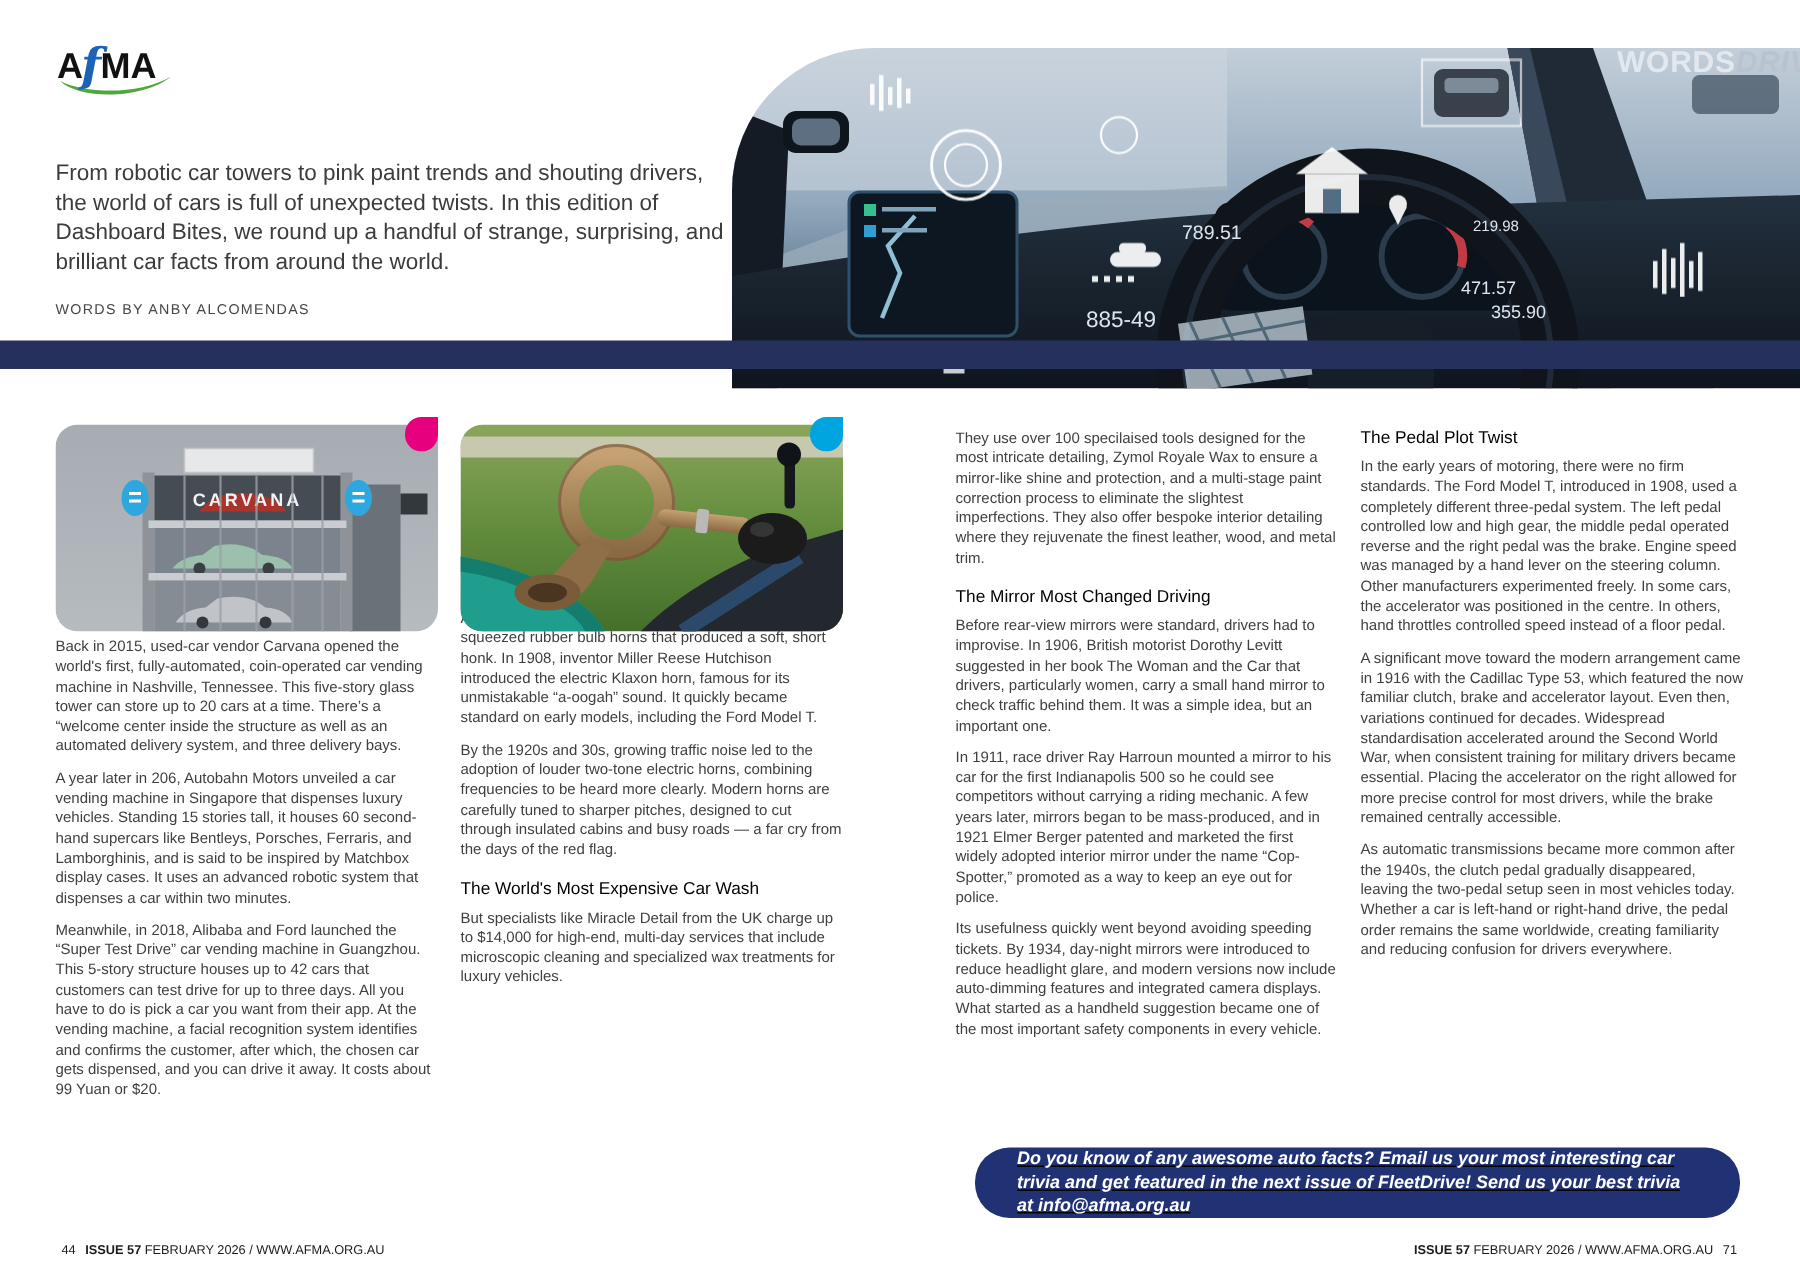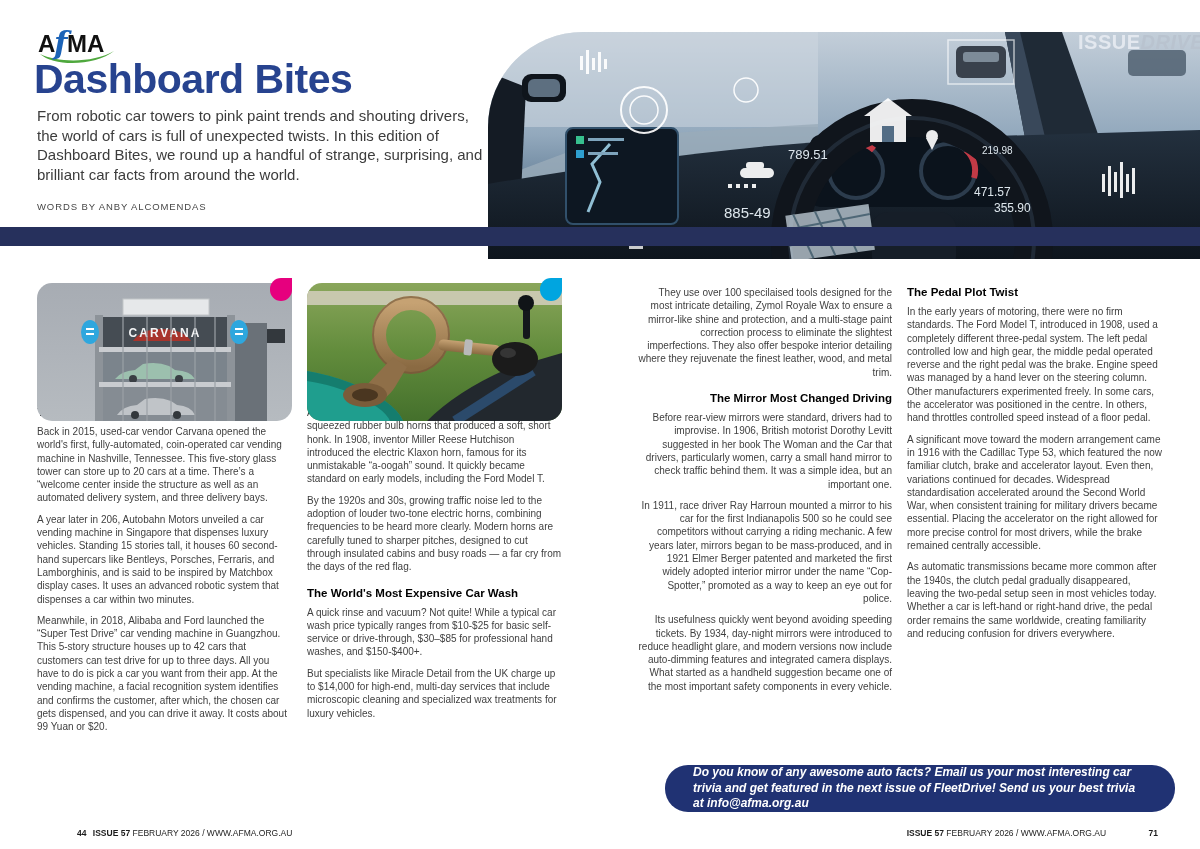--- a/index.html
+++ b/index.html
@@ -21,54 +21,53 @@
   .hero svg{display:block;}
   .fleetdrive{position:absolute;left:1078px;top:31px;font-size:20px;font-weight:bold;
               letter-spacing:0.5px;}
   .fleetdrive .fleet{color:#e3e8ef;}
   .fleetdrive .drive{color:#b9c3cf;font-style:italic;}
 
   .divider-bar{position:absolute;left:0;top:227px;width:1200px;height:19px;background:#26305c;}
 
   
   .col{position:absolute;width:255px;top:283px;}
-  .col-1{left:37px;} .col-2{left:307px;} .col-3{left:637px;top:286px;text-align:right;} .col-4{left:907px;top:286px;}
+  .col-1{left:37px;} .col-2{left:307px;} .col-3{left:637px;top:286px;} .col-4{left:907px;top:286px;}
   .figure{position:relative;width:255px;height:112px;margin-bottom:11px;}
   .figure svg{display:block;border-radius:15px 0 15px 15px;}
   .corner-tag{position:absolute;top:-5px;right:0;width:22px;height:23px;}
-  .story-heading{font-size:11.5px;font-weight:bold;color:#000;margin:0 0 7px 0;}
+  .story-heading{font-size:11.5px;font-weight:normal;color:#000;margin:0 0 7px 0;}
   .story-heading.mt{margin-top:13px;}
   .col p.body{font-size:10px;line-height:13.3px;color:#3f3f3f;margin:0 0 8px 0;}
 
   
-  .cta{position:absolute;left:665px;top:765px;width:510px;height:47px;background:#203273;
-       border-radius:23px;display:flex;align-items:center;box-sizing:border-box;padding:0 28px;}
+  .cta{position:absolute;left:650px;top:765px;width:510px;height:47px;background:#203273;
+       border-radius:23px;display:flex;align-items:center;box-sizing:border-box;padding:0 28px;text-decoration:underline;}
   .cta .cta-text{color:#ffffff;font-size:12px;font-weight:bold;font-style:italic;line-height:15.5px;}
 
   
   .folio{position:absolute;top:828px;font-size:8.5px;color:#1c1c1c;}
   .folio-left{left:37px;} .folio-right{right:38px;text-align:right;}
   .folio .b{font-weight:bold;}
-  .folio .num{font-weight:bold;padding:0 4px;margin-left:36px;}
+  .folio .num{font-weight:normal;padding:0 4px;}
 </style>
 </head>
 <body>
 
 <div class="page">
 
   <div class="afma-logo">
     <svg width="84" height="42" viewBox="0 0 84 42">
       <path d="M4 30 C 22 39, 58 39, 78 27 C 60 42, 18 43, 4 30 Z" fill="#4fa83d"></path>
       <text x="2" y="28" font-size="24" font-weight="bold" fill="#111" font-family="Liberation Sans, sans-serif">A</text>
       <text x="18" y="30" font-size="31" font-weight="bold" font-style="italic" fill="#1c63b7" font-family="DejaVu Serif, serif">f</text>
       <text x="31" y="28" font-size="24" font-weight="bold" fill="#111" font-family="Liberation Sans, sans-serif">MA</text>
     </svg>
   </div>
 
-  <div class="page-title">Dashboard Bites</div>
   <div class="intro">From robotic car towers to pink paint trends and shouting drivers, the world of cars is full of unexpected twists. In this edition of Dashboard Bites, we round up a handful of strange, surprising, and brilliant car facts from around the world.</div>
   <div class="byline">WORDS BY ANBY ALCOMENDAS</div>
 
   <div class="hero">
     <svg width="712" height="227" viewBox="0 0 712 227">
       <defs>
         <linearGradient id="sky" x1="0" y1="0" x2="0" y2="1">
           <stop offset="0" stop-color="#c3ced9"></stop>
             <stop offset="0.45" stop-color="#93a9bd"></stop>
           <stop offset="0.75" stop-color="#5a768f"></stop>
@@ -172,21 +171,21 @@
       <g font-family="Liberation Sans, sans-serif" fill="#e9f2f8" opacity="0.95">
         <text x="300" y="127" font-size="13">789.51</text>
         <text x="236" y="186" font-size="15">885-49</text>
         <text x="486" y="164" font-size="12">471.57</text>
         <text x="506" y="180" font-size="12">355.90</text>
         <text x="494" y="122" font-size="10">219.98</text>
       </g>
     </svg>
   </div>
   <div class="fleetdrive">
-    <span class="fleet">ISSUE</span><span class="drive">DRIVE</span>
+    <span class="fleet">WORDS</span><span class="drive">DRIVE</span>
   </div>
 
   <div class="divider-bar"></div>
 
   <div class="col col-1">
     <div class="figure">
       <svg width="255" height="138" viewBox="0 0 255 138">
         <defs>
           <linearGradient id="csky" x1="0" y1="0" x2="0" y2="1">
             <stop offset="0" stop-color="#a7acb3"></stop>
@@ -281,21 +280,20 @@
         <ellipse cx="208" cy="76" rx="23" ry="17" fill="#1b1b1b"></ellipse>
         <ellipse cx="201" cy="70" rx="8" ry="5" fill="#3c3c3c" opacity="0.8"></ellipse>
       </svg>
       <svg class="corner-tag" viewBox="0 0 22 23">
           <rect width="22" height="23" fill="#00a5e0"></rect>
         </svg>
     </div>
     <p class="body">As petrol-powered cars appeared, drivers used hand-squeezed rubber bulb horns that produced a soft, short honk. In 1908, inventor Miller Reese Hutchison introduced the electric Klaxon horn, famous for its unmistakable “a-oogah” sound. It quickly became standard on early models, including the Ford Model T.</p>
     <p class="body">By the 1920s and 30s, growing traffic noise led to the adoption of louder two-tone electric horns, combining frequencies to be heard more clearly. Modern horns are carefully tuned to sharper pitches, designed to cut through insulated cabins and busy roads — a far cry from the days of the red flag.</p>
     <h3 class="story-heading mt">The World's Most Expensive Car Wash</h3>
-    <p class="body">A quick rinse and vacuum? Not quite! While a typical car wash price typically ranges from $10-$25 for basic self-service or drive-through, $30–$85 for professional hand washes, and $150-$400+.</p>
     <p class="body">But specialists like Miracle Detail from the UK charge up to $14,000 for high-end, multi-day services that include microscopic cleaning and specialized wax treatments for luxury vehicles.</p>
   </div>
 
   <div class="col col-3">
     <p class="body">They use over 100 specilaised tools designed for the most intricate detailing, Zymol Royale Wax to ensure a mirror-like shine and protection, and a multi-stage paint correction process to eliminate the slightest imperfections. They also offer bespoke interior detailing where they rejuvenate the finest leather, wood, and metal trim.</p>
     <h3 class="story-heading mt">The Mirror Most Changed Driving</h3>
     <p class="body">Before rear-view mirrors were standard, drivers had to improvise. In 1906, British motorist Dorothy Levitt suggested in her book The Woman and the Car that drivers, particularly women, carry a small hand mirror to check traffic behind them. It was a simple idea, but an important one.</p>
     <p class="body">In 1911, race driver Ray Harroun mounted a mirror to his car for the first Indianapolis 500 so he could see competitors without carrying a riding mechanic. A few years later, mirrors began to be mass-produced, and in 1921 Elmer Berger patented and marketed the first widely adopted interior mirror under the name “Cop-Spotter,” promoted as a way to keep an eye out for police.</p>
     <p class="body">Its usefulness quickly went beyond avoiding speeding tickets. By 1934, day-night mirrors were introduced to reduce headlight glare, and modern versions now include auto-dimming features and integrated camera displays. What started as a handheld suggestion became one of the most important safety components in every vehicle.</p>
   </div>

